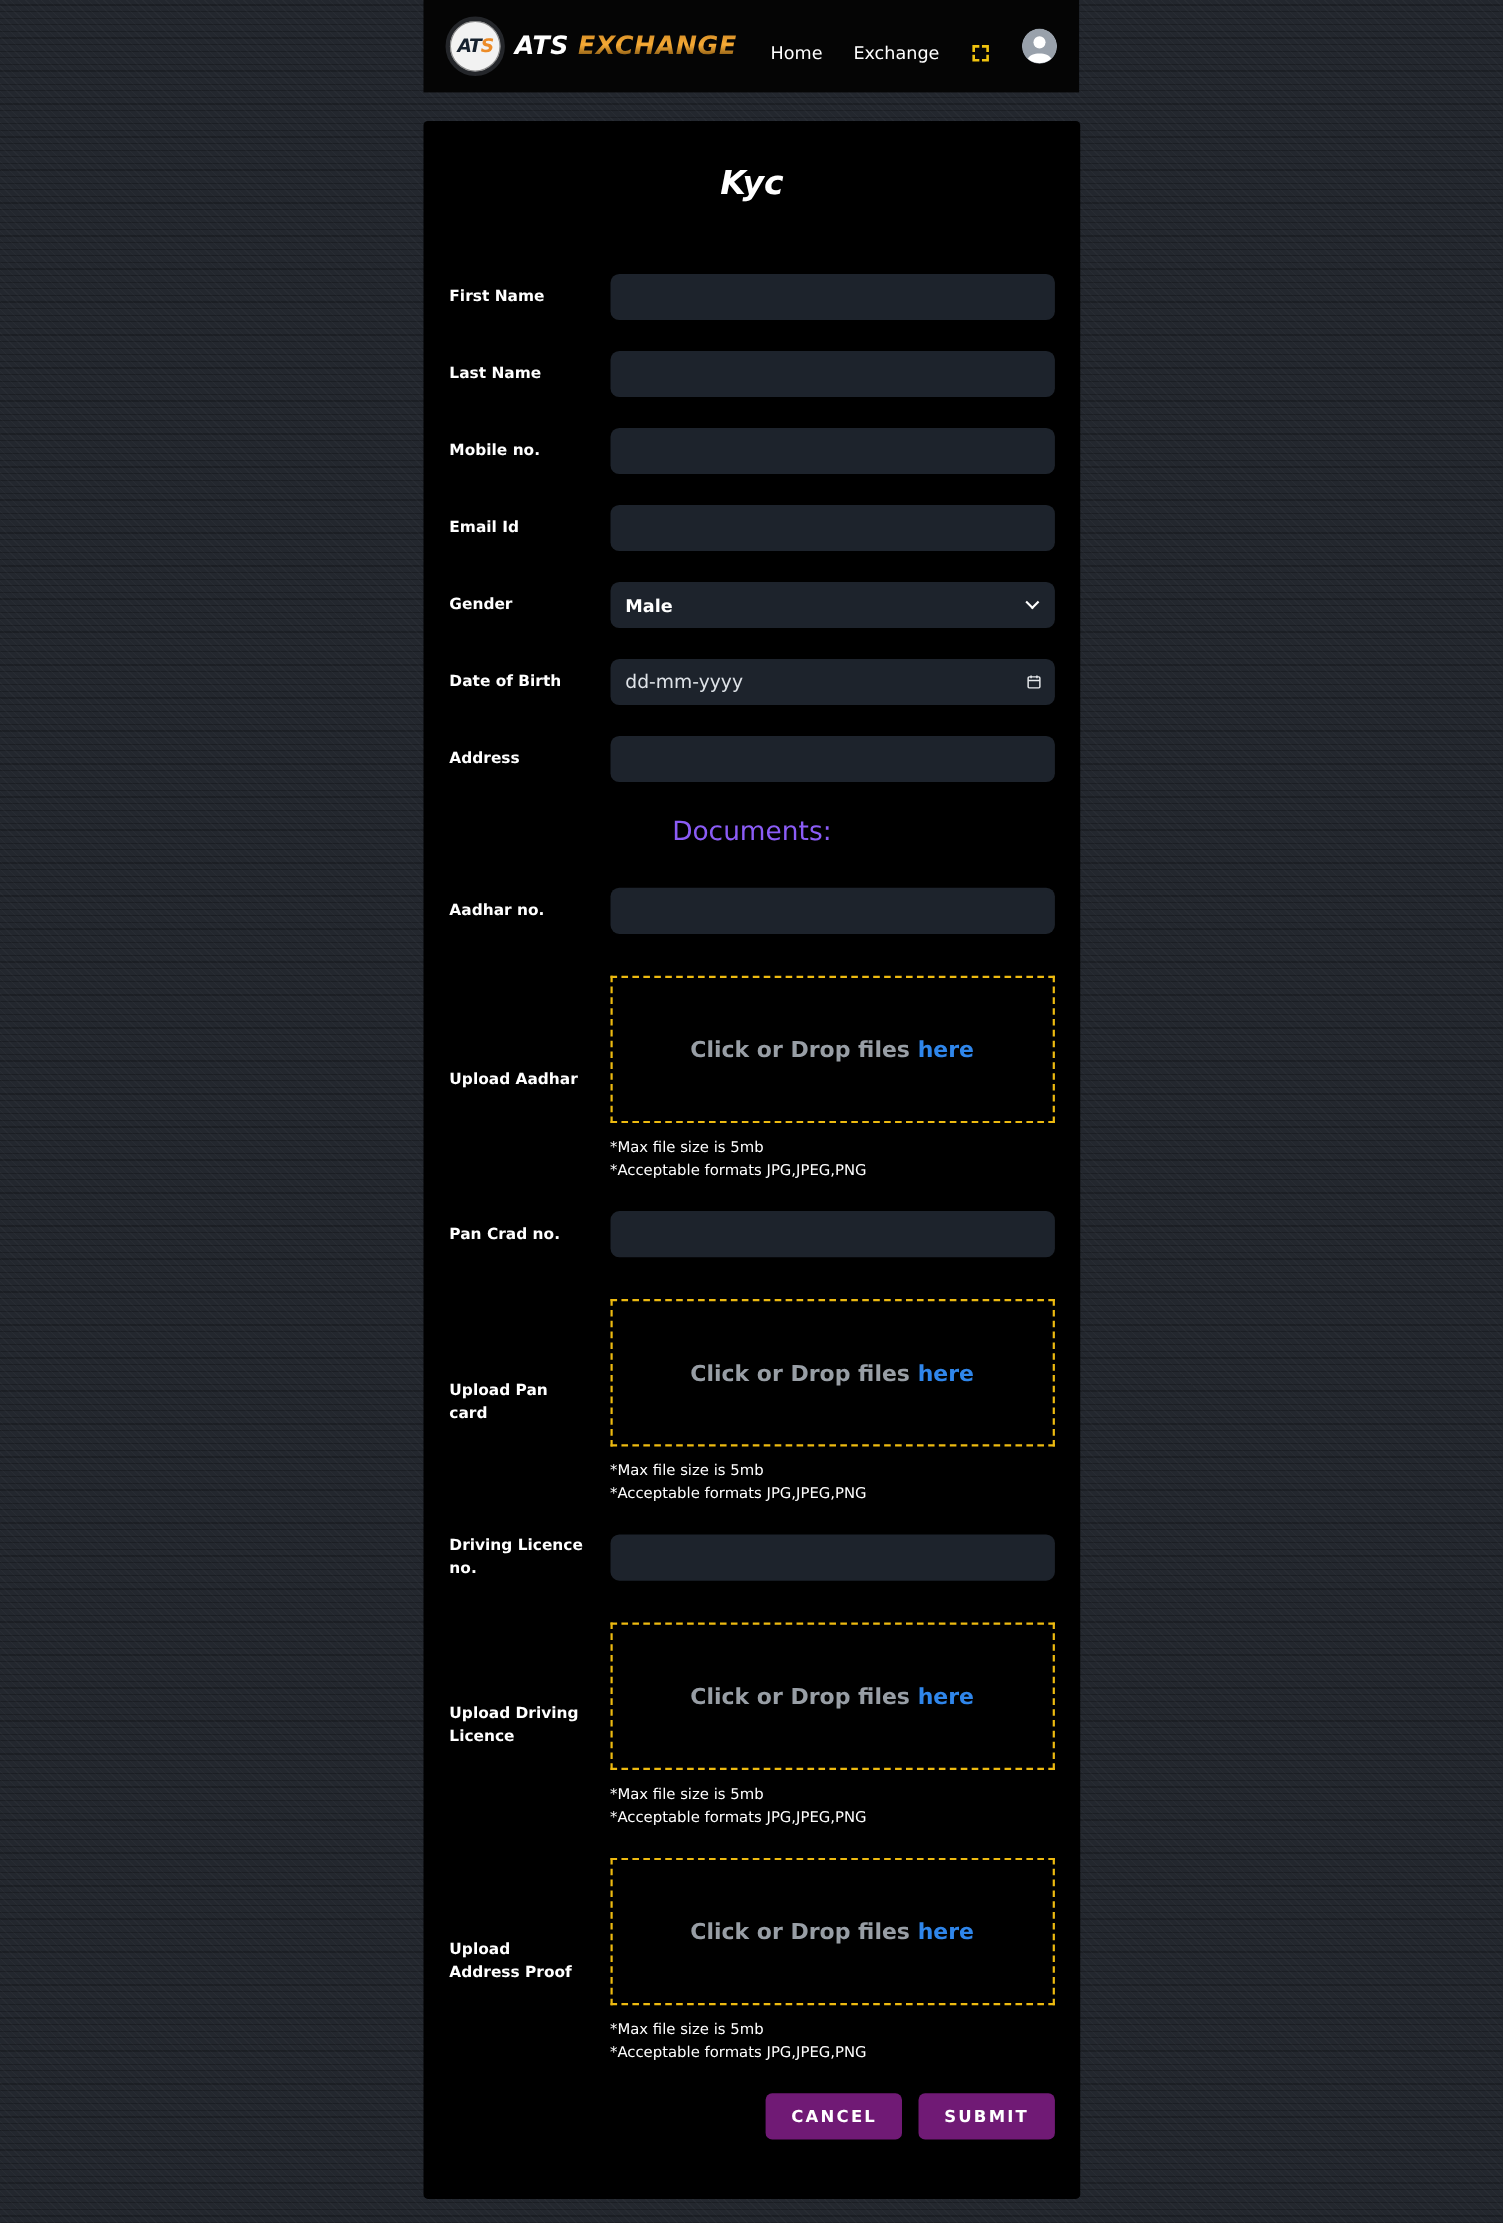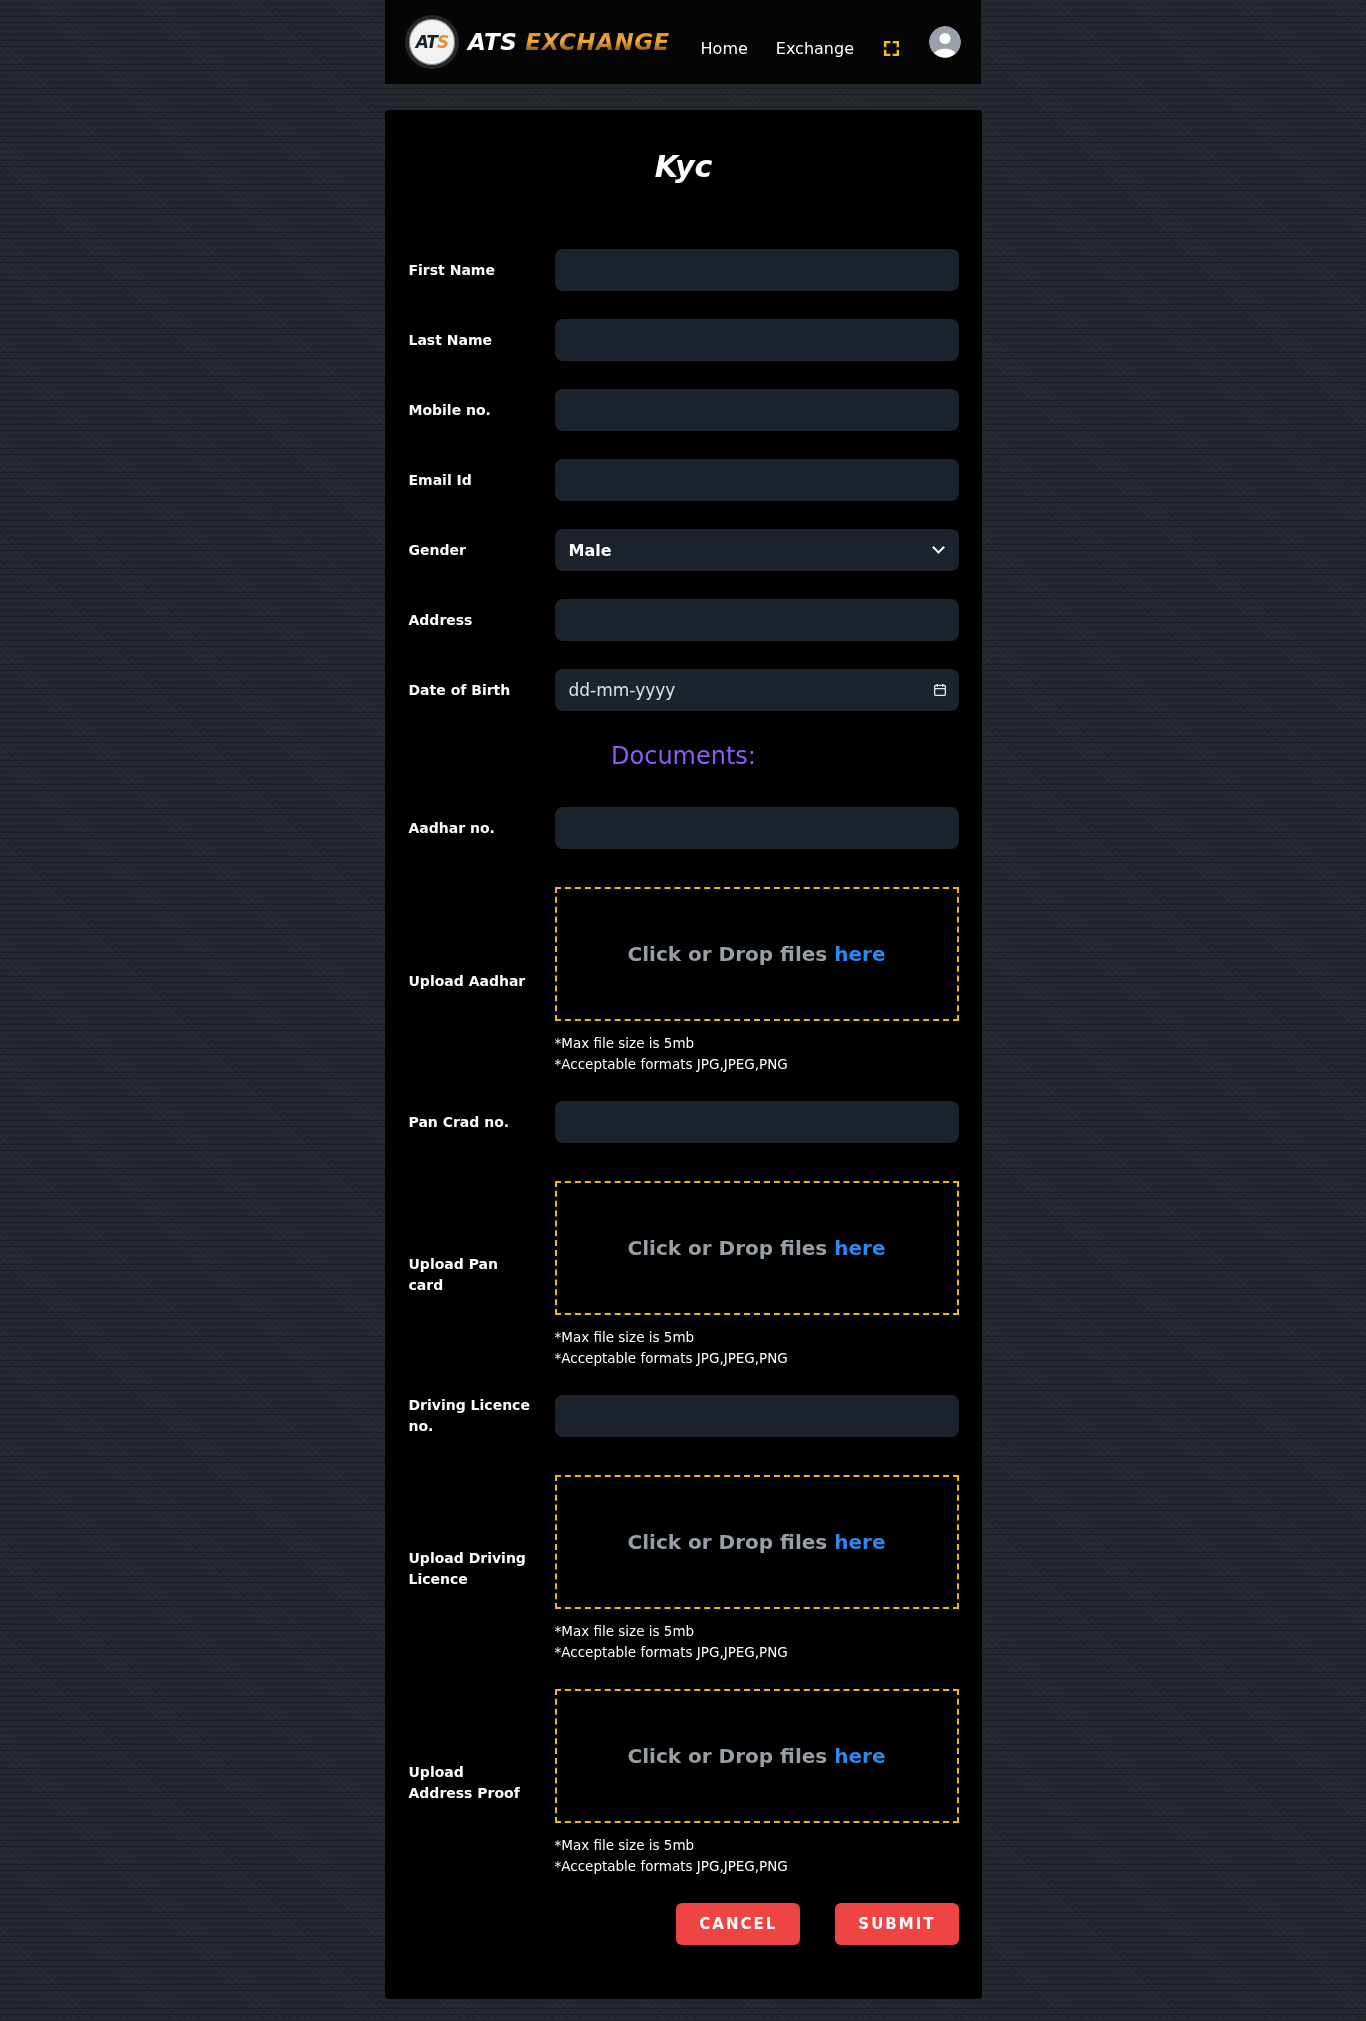--- a/index.html
+++ b/index.html
@@ -96,24 +96,23 @@
     cursor:pointer;
   }
   .dz-text { color:#989ea5; font-size:20px;font-weight:bold; }
   .dz-link { color:#2f86eb; cursor:pointer; }
   .notes { margin-top:12px; }
   .note-line { color:#ffffff; font-size:13.5px; font-weight:500; line-height:21px; }
 
   .btn-row { display:flex; justify-content:flex-end; gap:15px; margin-top:26px; }
   .btn {
     height:42px; padding:0 23px; border:none; border-radius:6px;
-    background:#ef4444; color:#ffffff;
+    background:#701a75; color:#ffffff;
     font-family:inherit; font-size:15px; font-weight:bold; letter-spacing:2px;
     cursor:pointer;
-    margin-left:20px;
   }
 </style>
 </head>
 <body>
 
 <div class="navbar">
   <div class="brand">
     <div class="brand-badge">
       <span class="bb-dark">AT</span>
         <span class="bb-orange">S</span>
@@ -169,35 +168,35 @@
       <div class="field-label">Gender</div>
       <div class="select-wrap">
         <select class="gender-select">
           <option>Male</option>
         </select>
         <span class="chevron"></span>
       </div>
     </div>
 
     <div class="form-row">
-      <div class="field-label">Address</div>
-      <input class="text-input" type="text" style="">
-    </div>
-
-    <div class="form-row">
       <div class="field-label">Date of Birth</div>
       <div class="date-wrap">
         <input class="date-input" type="text" placeholder="dd-mm-yyyy" style="">
         <svg class="cal-icon" viewBox="0 0 24 24" fill="none" stroke="#e8eaed" stroke-width="2">
           <rect x="4" y="5" width="16" height="15" rx="1.5"></rect>
           <path d="M8 3v4M16 3v4M4 10h16"></path>
         </svg>
       </div>
     </div>
 
+    <div class="form-row">
+      <div class="field-label">Address</div>
+      <input class="text-input" type="text" style="">
+    </div>
+
     <div class="docs-heading">Documents:</div>
 
     <div class="form-row num-row">
       <div class="field-label">Aadhar no.</div>
       <input class="text-input" type="text" style="">
     </div>
 
     <div class="upload-row">
       <div class="field-label">Upload Aadhar</div>
       <div class="upload-cell">

